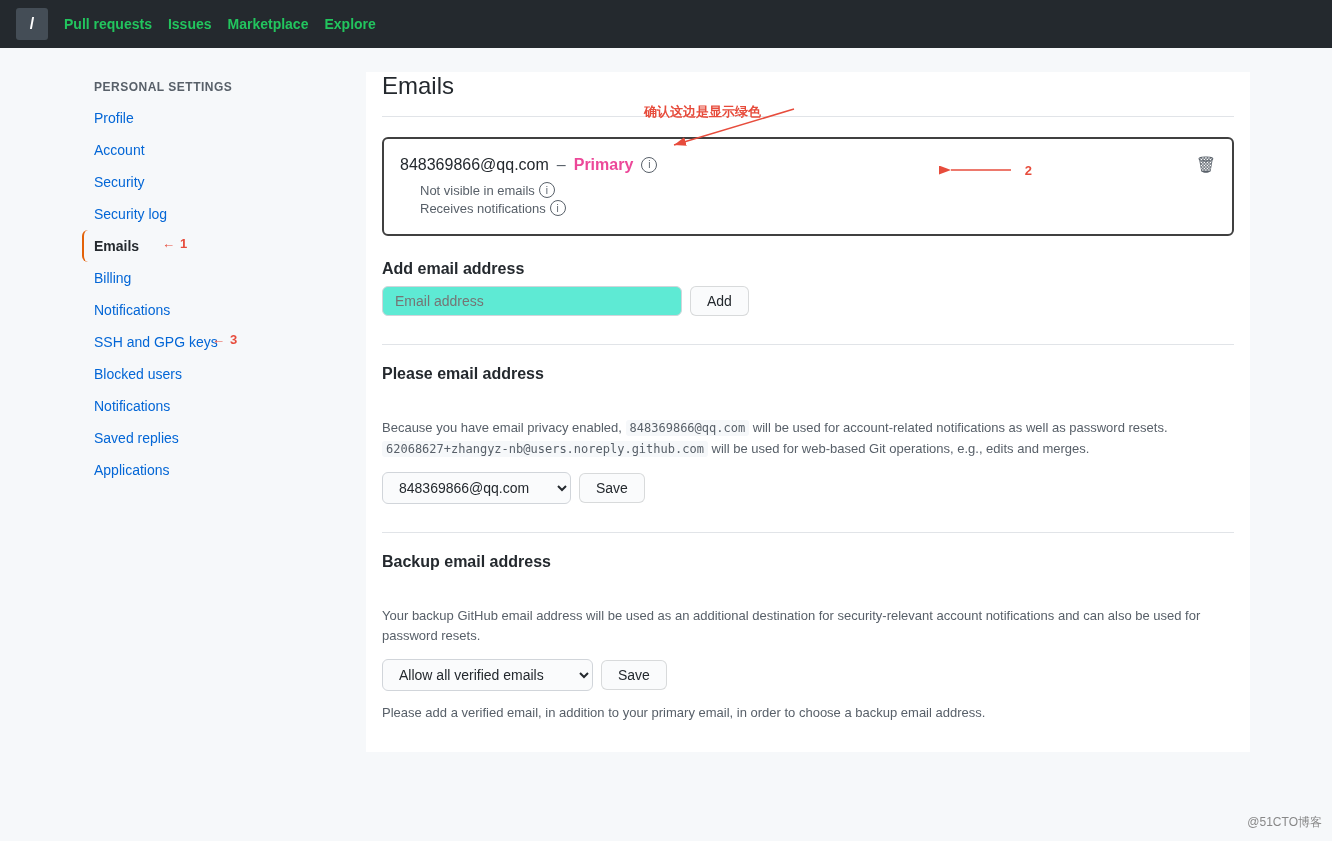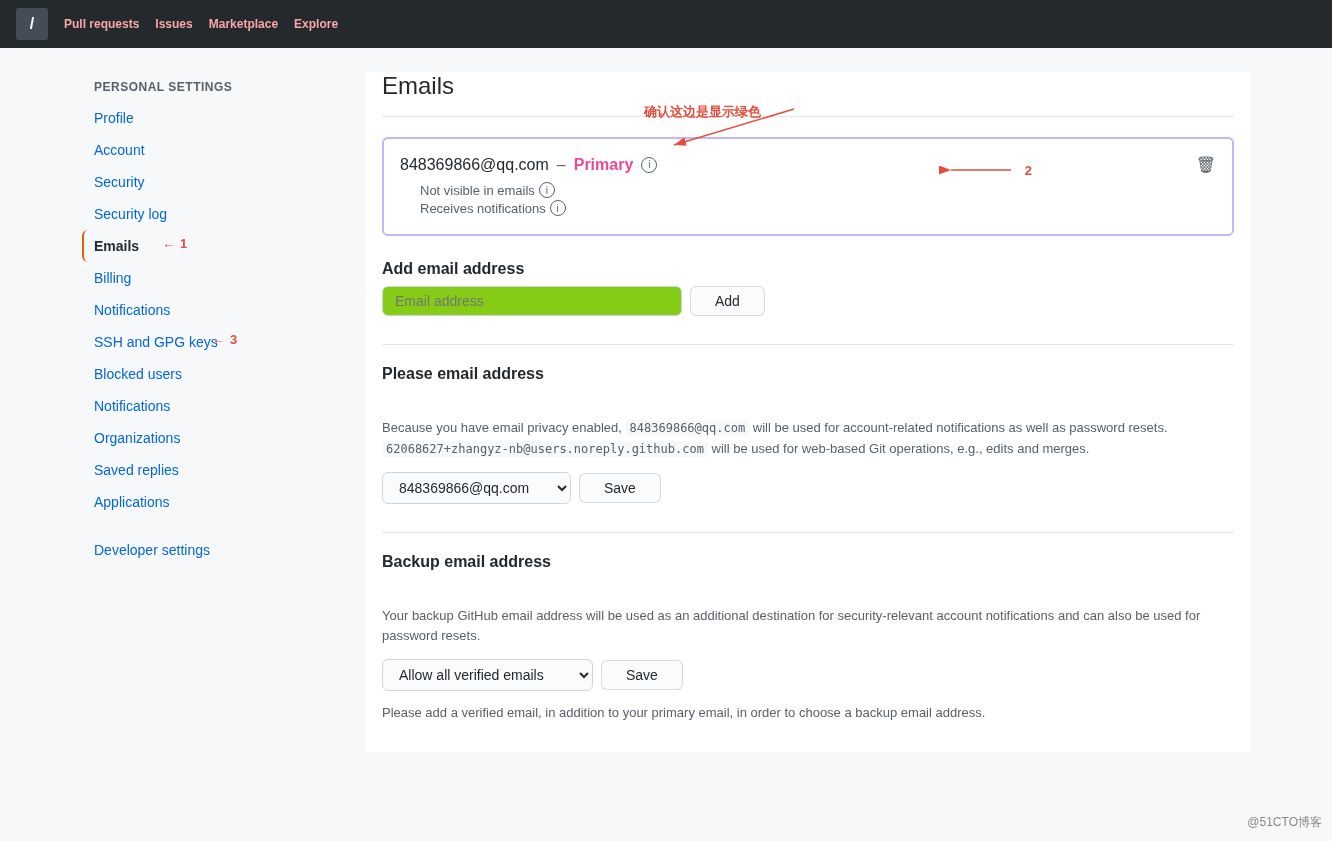--- a/index.html
+++ b/index.html
@@ -20,23 +20,23 @@
       width: 32px;
       height: 32px;
       display: flex;
       align-items: center;
       justify-content: center;
       font-weight: bold;
       font-size: 16px;
       border-radius: 3px;
     }
     .topnav-link {
-      color: #fca5a5;
+      color: #22c55e;
       text-decoration: none;
-      font-size: 12px;
+      font-size: 14px;
       font-weight: 600;
     }
 
     
     .page-container {
       display: flex;
       max-width: 1200px;
       margin: 24px auto;
       gap: 24px;
       padding: 0 16px;
@@ -85,21 +85,21 @@
       font-size: 24px;
       font-weight: 400;
       color: #24292e;
       margin-bottom: 20px;
       padding-bottom: 16px;
       border-bottom: 1px solid #e1e4e8;
     }
 
     
     .email-card {
-      border: 2px solid #c4b5fd;
+      border: 2px solid #404040;
       border-radius: 6px;
       padding: 16px;
       margin-bottom: 24px;
       position: relative;
     }
     .email-card-header {
       display: flex;
       align-items: center;
       justify-content: space-between;
       margin-bottom: 8px;
@@ -181,27 +181,27 @@
       gap: 8px;
       align-items: center;
     }
     .text-input {
       border: 1px solid #d1d5da;
       border-radius: 6px;
       padding: 6px 12px;
       font-size: 14px;
       color: #24292e;
       outline: none;
-      background: #84cc16;
+      background: #5eead4;
     }
     .text-input.wide { width: 300px; }
 
     
     .btn {
-      padding: 6px 24px;
+      padding: 6px 16px;
       border-radius: 6px;
       font-size: 14px;
       font-weight: 500;
       cursor: pointer;
       border: 1px solid;
     }
     .btn-default {
       background: #fafbfc;
       border-color: rgba(27,31,35,.15);
       color: #24292e;
@@ -291,30 +291,26 @@
         <span style="position:absolute;left:130px;top:6px;color:#e74c3c;font-size:13px;font-weight:700;pointer-events:none;">←</span>
         <span style="position:absolute;left:148px;top:6px;color:#e74c3c;font-size:13px;font-weight:700;pointer-events:none;">3</span>
       </li>
       <li>
         <a href="#">Blocked users</a>
       </li>
       <li>
         <a href="#">Notifications</a>
       </li>
       <li>
-        <a href="#">Organizations</a>
-      </li>
-      <li>
         <a href="#">Saved replies</a>
       </li>
       <li>
         <a href="#">Applications</a>
       </li>
     </ul>
-    <a class="developer-settings-link" href="#">Developer settings</a>
   </aside>
 
   <main class="main-content" style="padding: 0 16px;">
     <h1 class="page-title">Emails</h1>
 
     <div class="email-card" style="position:relative;">
 
       <span style="position:absolute;top:-36px;left:260px;color:#e74c3c;font-size:13px;font-weight:600;pointer-events:none;">确认这边是显示绿色</span>
 
       <svg style="position:absolute;top:-30px;left:260px;overflow:visible;pointer-events:none;" width="1" height="1">

